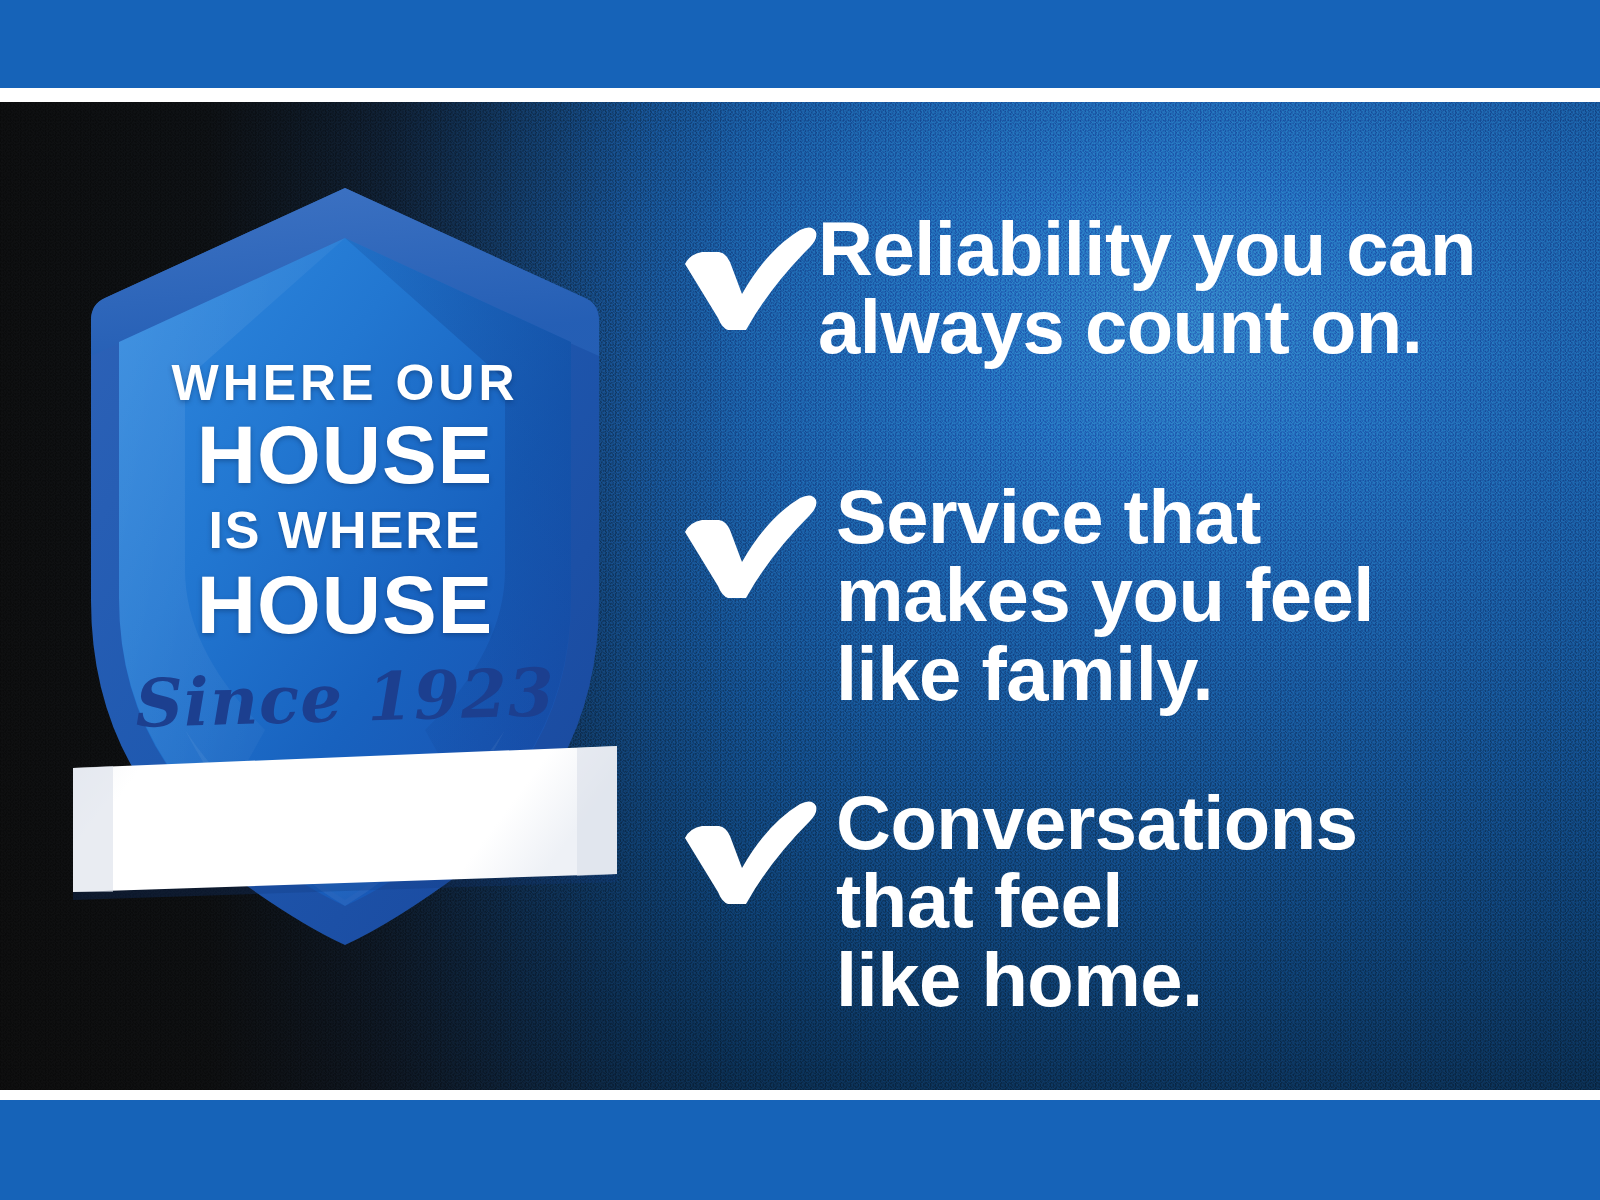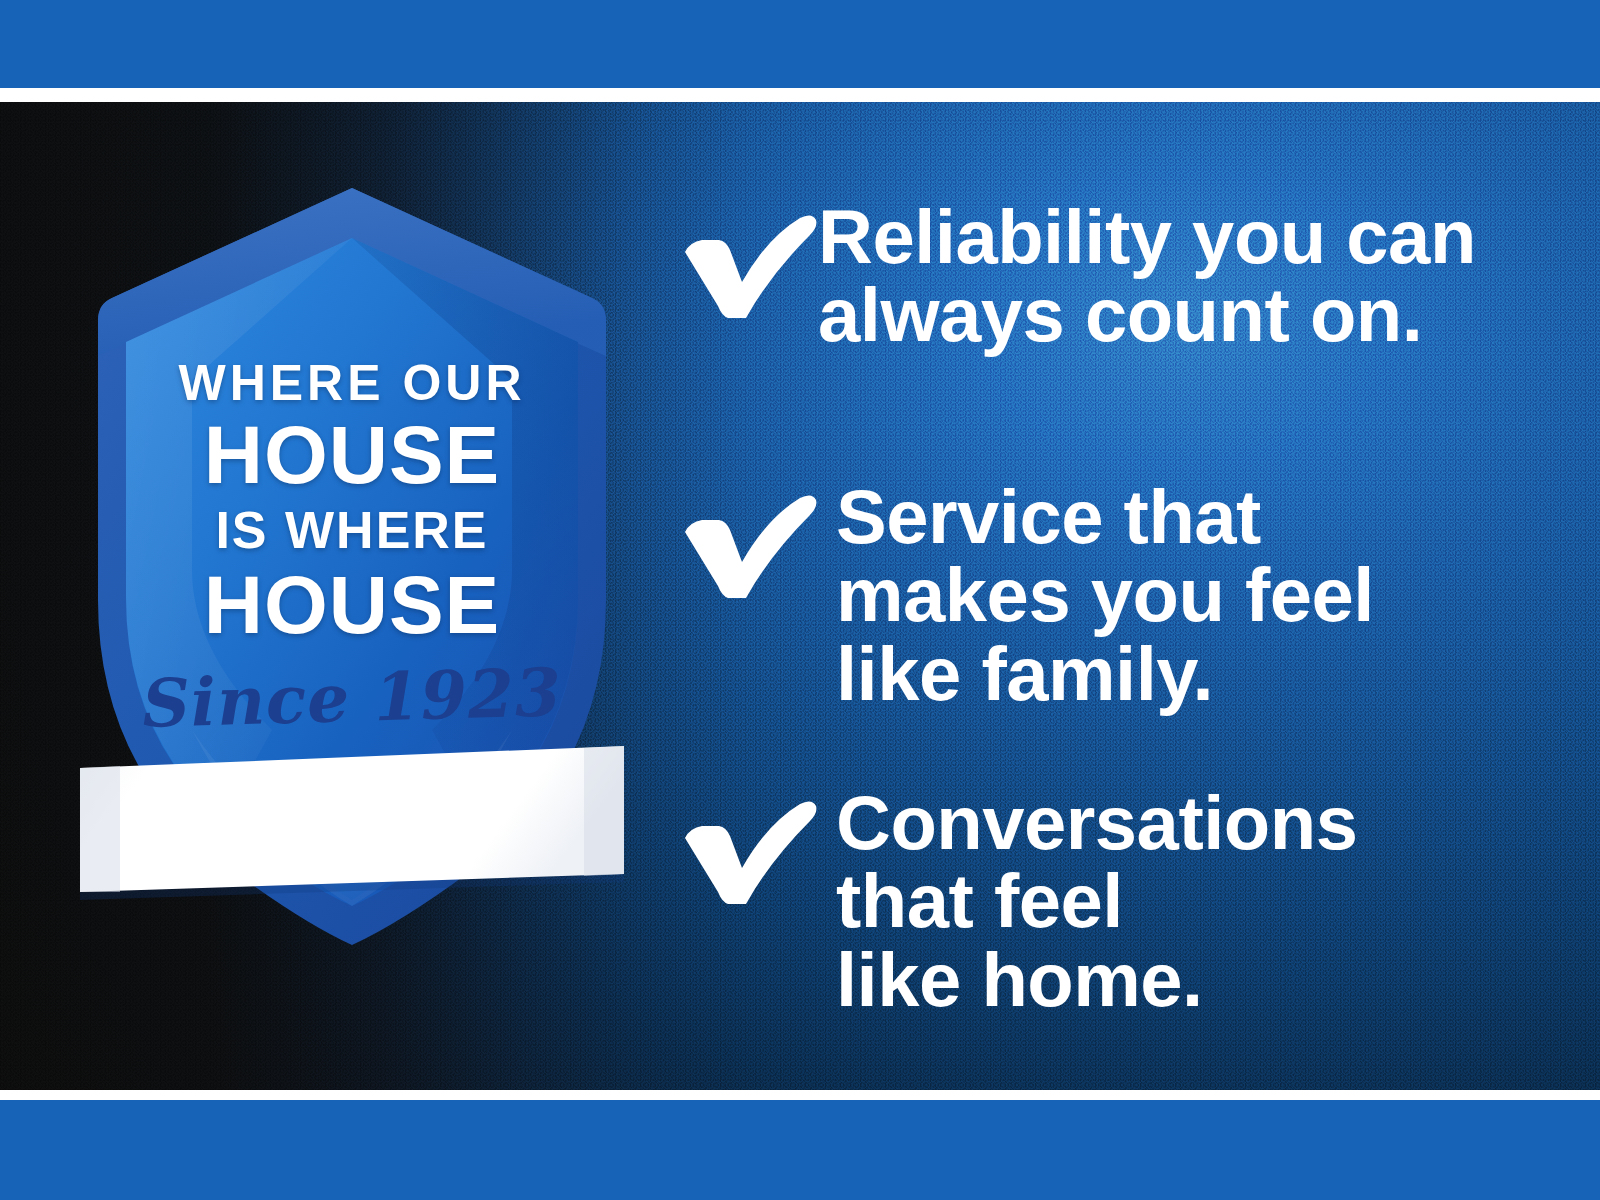--- a/index.html
+++ b/index.html
@@ -82,21 +82,21 @@
       repeating-radial-gradient(circle at 13% 29%, rgba(255,255,255,.55) 0 1px, rgba(0,0,0,0) 1px 3px),
       repeating-radial-gradient(circle at 71% 63%, rgba(0,0,0,.55) 0 1px, rgba(0,0,0,0) 1px 3px),
       repeating-linear-gradient(27deg, rgba(255,255,255,.18) 0 1px, rgba(0,0,0,.14) 1px 2px),
       repeating-linear-gradient(-63deg, rgba(255,255,255,.13) 0 1px, rgba(0,0,0,.12) 1px 2px);
     background-size: 7px 7px, 5px 5px, 3px 3px, 4px 4px;
   }
 
   
   #badge {
     position: absolute;
-    left: 72px;
+    left: 65px;
     top: 170px;
     width: 560px;
     height: 780px;
   }
   #badge svg { display: block; width: 560px; height: 780px; overflow: visible; }
 
   .shield-text {
     position: absolute;
     left: 0;
     top: 0;
@@ -157,21 +157,21 @@
     top: 102px;
     width: 900px;
     height: 988px;
   }
   .benefit {
     position: absolute;
     left: 0;
     display: flex;
     align-items: flex-start;
   }
-  .benefit.b1 { top: 92px; }
+  .benefit.b1 { top: 104px; }
   .benefit.b2 { top: 372px; }
   .benefit.b3 { top: 678px; }
 
   .check {
     flex: 0 0 auto;
     width: 146px;
     height: 120px;
     margin-top: 6px;
   }
   .check svg { display: block; width: 146px; height: 120px; }

